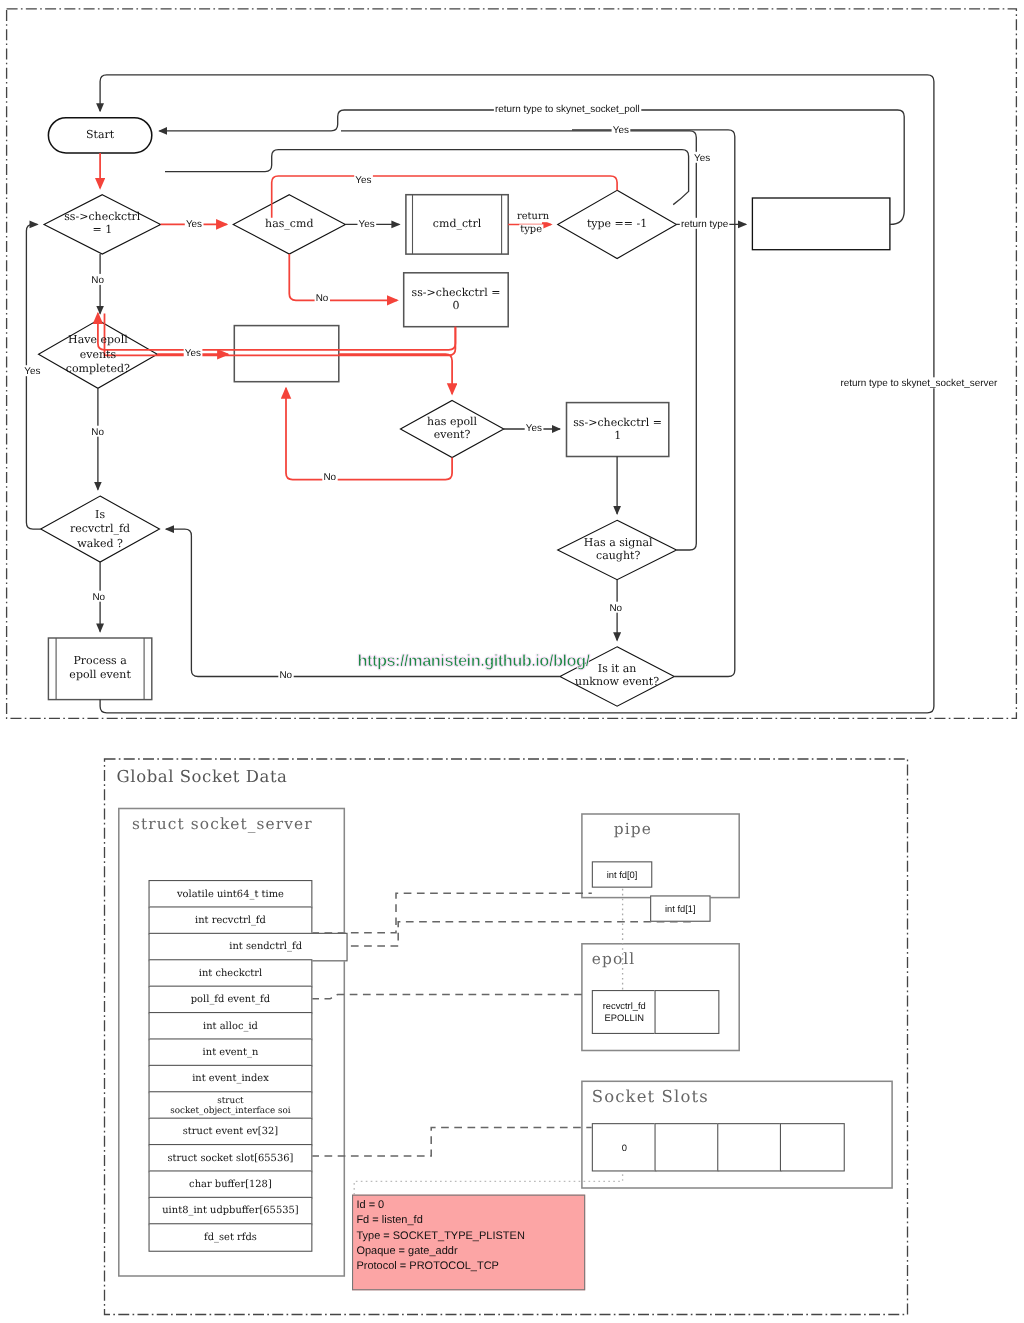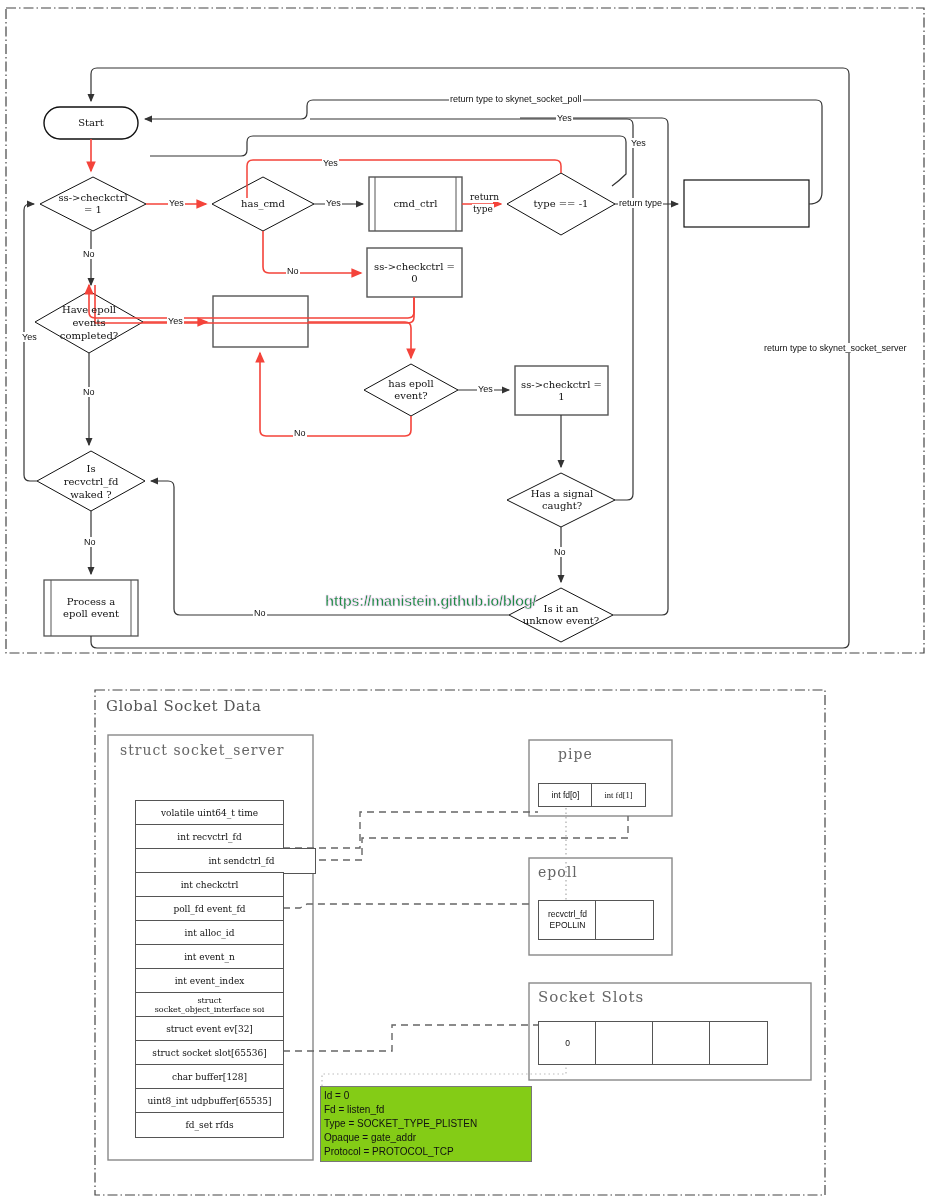--- a/index.html
+++ b/index.html
@@ -10,22 +10,22 @@
   .panel-title{position:absolute;font-family:"DejaVu Serif",serif;font-size:15px;color:#555;letter-spacing:0.5px;white-space:nowrap;}
   .node-label{position:absolute;display:flex;align-items:center;justify-content:center;
       text-align:center;font-family:"DejaVu Serif",serif;font-size:10px;color:#111;line-height:12px;pointer-events:none;}
   .edge-label{position:absolute;font-family:"Liberation Sans",sans-serif;font-size:9px;color:#111;background:#fff;padding:0 1px;white-space:nowrap;}
   .edge-label.serif{font-family:"DejaVu Serif",serif;}
   .field{position:absolute;display:flex;align-items:center;justify-content:center;text-align:center;
       font-family:"DejaVu Serif",serif;font-size:9px;color:#111;border:1px solid #555;background:#fff;line-height:10px;}
   .cellbox{position:absolute;display:flex;align-items:center;justify-content:center;text-align:center;
       font-family:"Liberation Sans",sans-serif;font-size:8.5px;color:#111;border:1px solid #555;background:#fff;line-height:11px;}
   .sub-title{position:absolute;font-family:"DejaVu Serif",serif;font-size:14px;color:#666;letter-spacing:1px;white-space:nowrap;}
-  .detail{position:absolute;border:1px solid #777;background:#84cc16;
-      font-family:"Liberation Sans",sans-serif;font-size:10px;color:#111;line-height:14px;padding:2px 2px 2px 3px;}
+  .detail{position:absolute;border:1px solid #777;background:#fca5a5;
+      font-family:"Liberation Sans",sans-serif;font-size:10px;color:#111;line-height:14px;padding:2px 2px 13px 3px;}
   .watermark{position:absolute;font-family:"Liberation Sans",sans-serif;font-weight:bold;font-size:15px;
       color:#15803d;letter-spacing:-0.5px;white-space:nowrap;
       -webkit-text-stroke:0.6px #ffffff;text-shadow:0 0 1px #ff00ff;opacity:0.95;}
 </style>
 </head>
 <body>
 
 <div class="root">
 
   <svg width="931" height="1203">
@@ -216,21 +216,21 @@
   <div class="field" style="left:135px;top:968px;width:147px;height:24px;">int event_index</div>
   <div class="field" style="left:135px;top:992px;width:147px;height:24px;white-space:pre;font-size:8px;line-height:9px;">struct
 socket_object_interface soi</div>
   <div class="field" style="left:135px;top:1016px;width:147px;height:24px;">struct event ev[32]</div>
   <div class="field" style="left:135px;top:1040px;width:147px;height:24px;">struct socket slot[65536]</div>
   <div class="field" style="left:135px;top:1064px;width:147px;height:24px;">char buffer[128]</div>
   <div class="field" style="left:135px;top:1088px;width:147px;height:24px;">uint8_int udpbuffer[65535]</div>
   <div class="field" style="left:135px;top:1112px;width:147px;height:24px;">fd_set rfds</div>
 
   <div class="cellbox" style="left:538px;top:783px;width:53px;height:22px;">int fd[0]</div>
-  <div class="cellbox" style="left:591px;top:783px;width:53px;height:22px;font-family:Liberation Serif, serif;">int fd[1]</div>
+  <div class="cellbox" style="left:591px;top:814px;width:53px;height:22px;">int fd[1]</div>
 
   <div class="cellbox" style="left:538px;top:900px;width:57px;height:38px;white-space:pre;">recvctrl_fd
 EPOLLIN</div>
   <div class="cellbox" style="left:595px;top:900px;width:57px;height:38px;"></div>
 
   <div class="cellbox" style="left:538px;top:1021px;width:57px;height:42px;">0</div>
   <div class="cellbox" style="left:595px;top:1021px;width:57px;height:42px;"></div>
   <div class="cellbox" style="left:652px;top:1021px;width:57px;height:42px;"></div>
   <div class="cellbox" style="left:709px;top:1021px;width:57px;height:42px;"></div>
 

